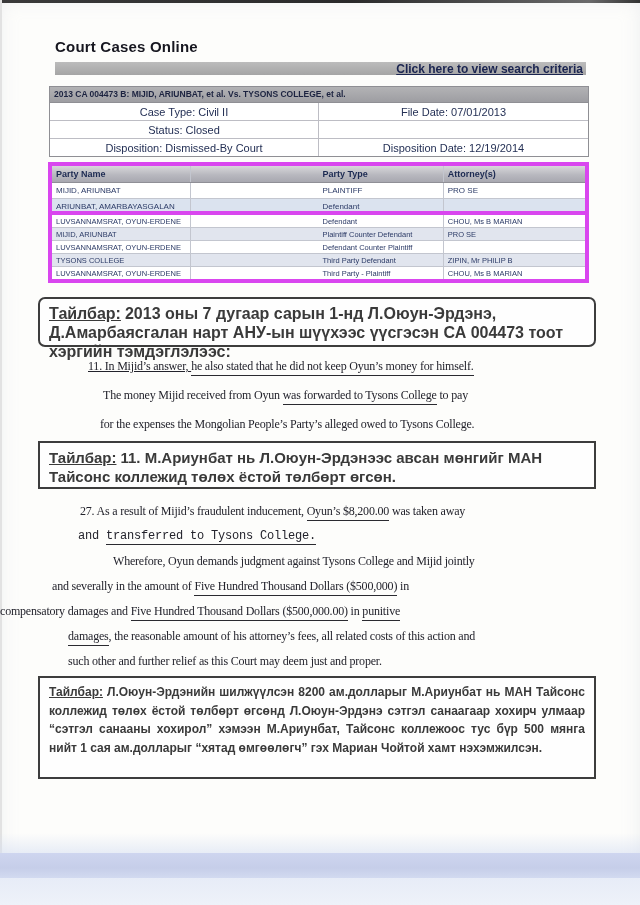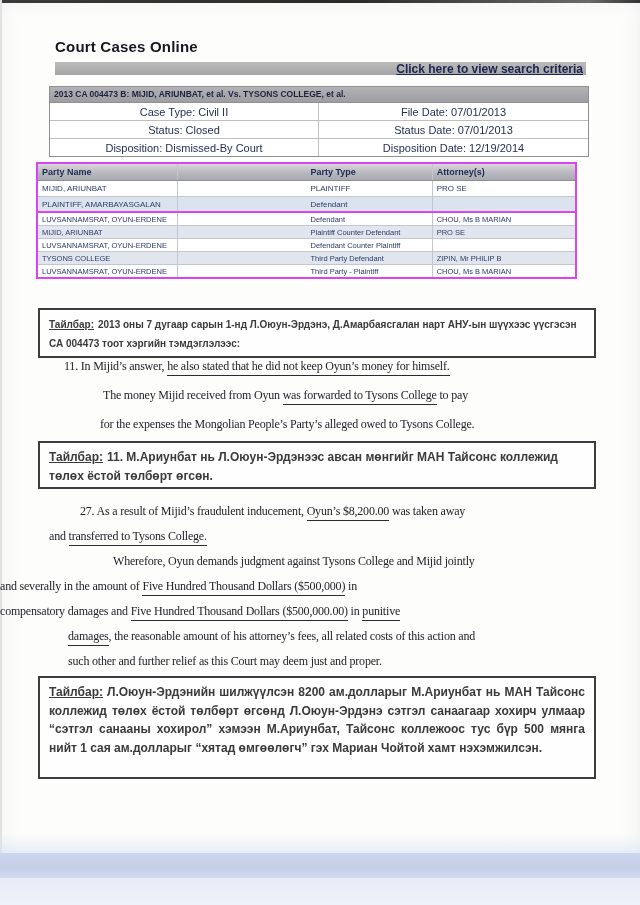--- a/index.html
+++ b/index.html
@@ -27,22 +27,22 @@
   .case-header { height:13px; line-height:13px; background:linear-gradient(180deg,#b3b3b5,#9d9da2);
     color:#1c2340; font-weight:bold; font-size:8.5px; padding:1px 4px;
     border-bottom:1px solid #8f8f94; white-space:nowrap; overflow:hidden; }
   .case-row { display:flex; height:17px; border-bottom:1px solid #bdbdc4; }
   .case-row:last-child { border-bottom:none; }
   .case-cell { width:50%; display:flex; align-items:center; justify-content:center;
     font-size:11px; color:#243055; box-sizing:border-box; }
   .case-cell-left { border-right:1px solid #bdbdc4; }
 
   
-  .ptable { position:absolute; left:36px; width:541px; box-sizing:border-box;
-    border:2px solid #d946ef; background:#7dd3fc; }
+  .ptable { position:absolute; left:48px; width:541px; box-sizing:border-box;
+    border:4px solid #d946ef; background:#7dd3fc; }
   .p1 { top:162px; }
   .p2 { top:211px; }
   .phead { display:flex; height:16px; background:linear-gradient(180deg,#d8d8da 0%,#b8b8bf 55%,#a8a8b0 100%);
     border-bottom:1px solid #8f8f96; }
   .phead .pcell { font-weight:bold; font-size:9px; color:#1c2a52; }
   .prow { display:flex; border-bottom:1px solid #c3c6cf; background:#fff; }
   .p1 .prow { height:15px; }
   .p2 .prow { height:12px; }
   .prow:last-child { border-bottom:none; }
   .p1 .prow:nth-child(even) { background:#dbe3ef; }
@@ -51,40 +51,40 @@
     font-size:8px; color:#2b3a66; border-right:1px solid #c3c6cf;
     white-space:nowrap; overflow:hidden; }
   .p2 .pcell { font-size:7.5px; }
   .pcell:nth-child(1){ width:26%; } .pcell:nth-child(2){ width:24%;margin-top:43px; }
   .pcell:nth-child(3){ width:23.5%; } .pcell:nth-child(4){ width:26.5%; border-right:none; }
 
   
   .ann { position:absolute; left:38px; width:558px; box-sizing:border-box;
     border:2px solid #3d3d3d; background:#fefefe; padding:5px 9px;
     font-weight:bold; color:#3a3a3a; }
-  .ann1 { top:308px; height:50px; font-size:10px; line-height:19px; }
-  .ann2 { top:441px; height:48px; font-size:12px; line-height:19px; }
+  .ann1 { top:297px; height:50px; font-size:16px; line-height:19px;border-radius:7px; }
+  .ann2 { top:441px; height:48px; font-size:15px; line-height:19px; }
   .ann3 { top:676px; height:103px; font-size:12px; line-height:18.5px; text-align:justify; }
   .ann-label { text-decoration:underline; margin-right:4px; }
 
   
   .para { position:absolute; left:0; width:640px; font-family:"Liberation Serif", serif;
     color:#23232c; letter-spacing:-0.2px; }
   .para11 { top:352px; font-size:12px; }
   .para27 { top:499px; font-size:12px; }
   .tline { white-space:nowrap; }
   .para11 .tline { height:29px; line-height:29px; }
   .para27 .tline { height:25px; line-height:25px; }
-  .para11 .tline:nth-child(1){ padding-left:64px; }
+  .para11 .tline:nth-child(1){ padding-left:88px;text-decoration:underline; }
   .para11 .tline:nth-child(2){ padding-left:103px; }
   .para11 .tline:nth-child(3){ padding-left:100px; }
   .para27 .tline:nth-child(1){ padding-left:80px; }
-  .para27 .tline:nth-child(2){ padding-left:49px; }
+  .para27 .tline:nth-child(2){ padding-left:78px;font-family:Liberation Mono, monospace; }
   .para27 .tline:nth-child(3){ padding-left:113px; }
-  .para27 .tline:nth-child(4){ }
+  .para27 .tline:nth-child(4){ padding-left:52px; }
   .para27 .tline:nth-child(5){ }
   .para27 .tline:nth-child(6){ padding-left:68px; }
   .para27 .tline:nth-child(7){ padding-left:68px; }
   .u { display:inline-block; border-bottom:1.6px solid #2a2a30; padding-bottom:1px; line-height:normal; }
 
   
   .band-soft { position:absolute; left:0; right:0; top:833px; height:20px;
     background:linear-gradient(180deg, rgba(214,223,242,0), rgba(214,223,242,0.55)); }
   .band-main { position:absolute; left:0; right:0; top:853px; height:25px;
     background:linear-gradient(180deg,#ced5ef,#c6cee9 60%,#d2daf0); }
@@ -105,21 +105,20 @@
 
   <div class="case-table">
     <div class="case-header">2013 CA 004473 B: MIJID, ARIUNBAT, et al. Vs. TYSONS COLLEGE, et al.</div>
     <div>
         <div class="case-row">
           <div class="case-cell case-cell-left">Case Type: Civil II</div>
           <div class="case-cell">File Date: 07/01/2013</div>
         </div>
         <div class="case-row">
           <div class="case-cell case-cell-left">Status: Closed</div>
-          <div class="case-cell">Status Date: 07/01/2013</div>
         </div>
         <div class="case-row">
           <div class="case-cell case-cell-left">Disposition: Dismissed-By Court</div>
           <div class="case-cell">Disposition Date: 12/19/2014</div>
         </div>
       </div>
   </div>
 
   <div class="ptable p1">
     <div class="phead">
@@ -129,21 +128,21 @@
       <div class="pcell">Attorney(s)</div>
     </div>
     <div>
         <div class="prow">
           <div class="pcell">MIJID, ARIUNBAT</div>
           <div class="pcell"></div>
           <div class="pcell">PLAINTIFF</div>
           <div class="pcell">PRO SE</div>
         </div>
         <div class="prow">
-          <div class="pcell">PLAINTIFF, AMARBAYASGALAN</div>
+          <div class="pcell">ARIUNBAT, AMARBAYASGALAN</div>
           <div class="pcell"></div>
           <div class="pcell">Defendant</div>
           <div class="pcell"></div>
         </div>
       </div>
   </div>
 
   <div class="ptable p2">
     <div>
         <div class="prow">

